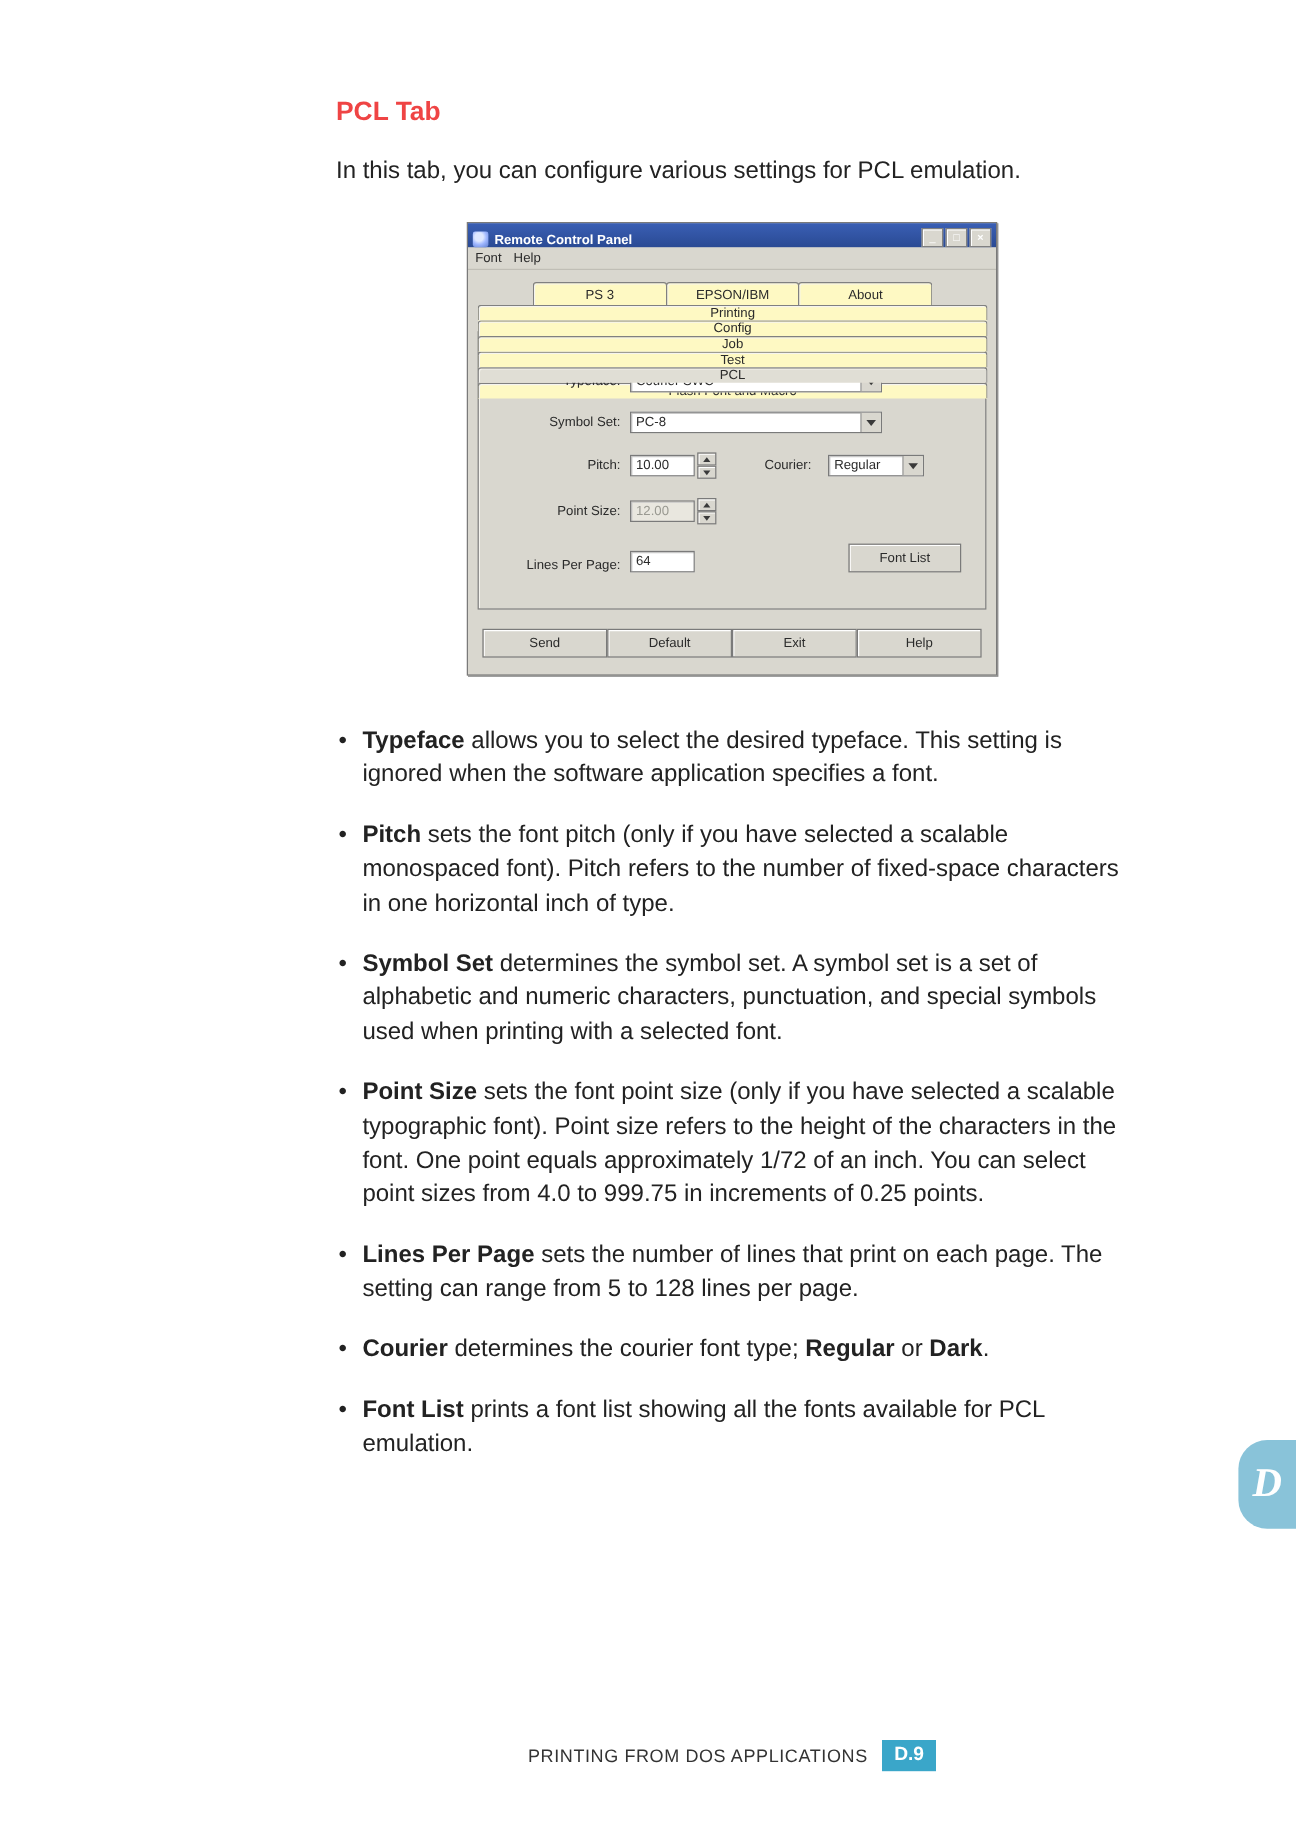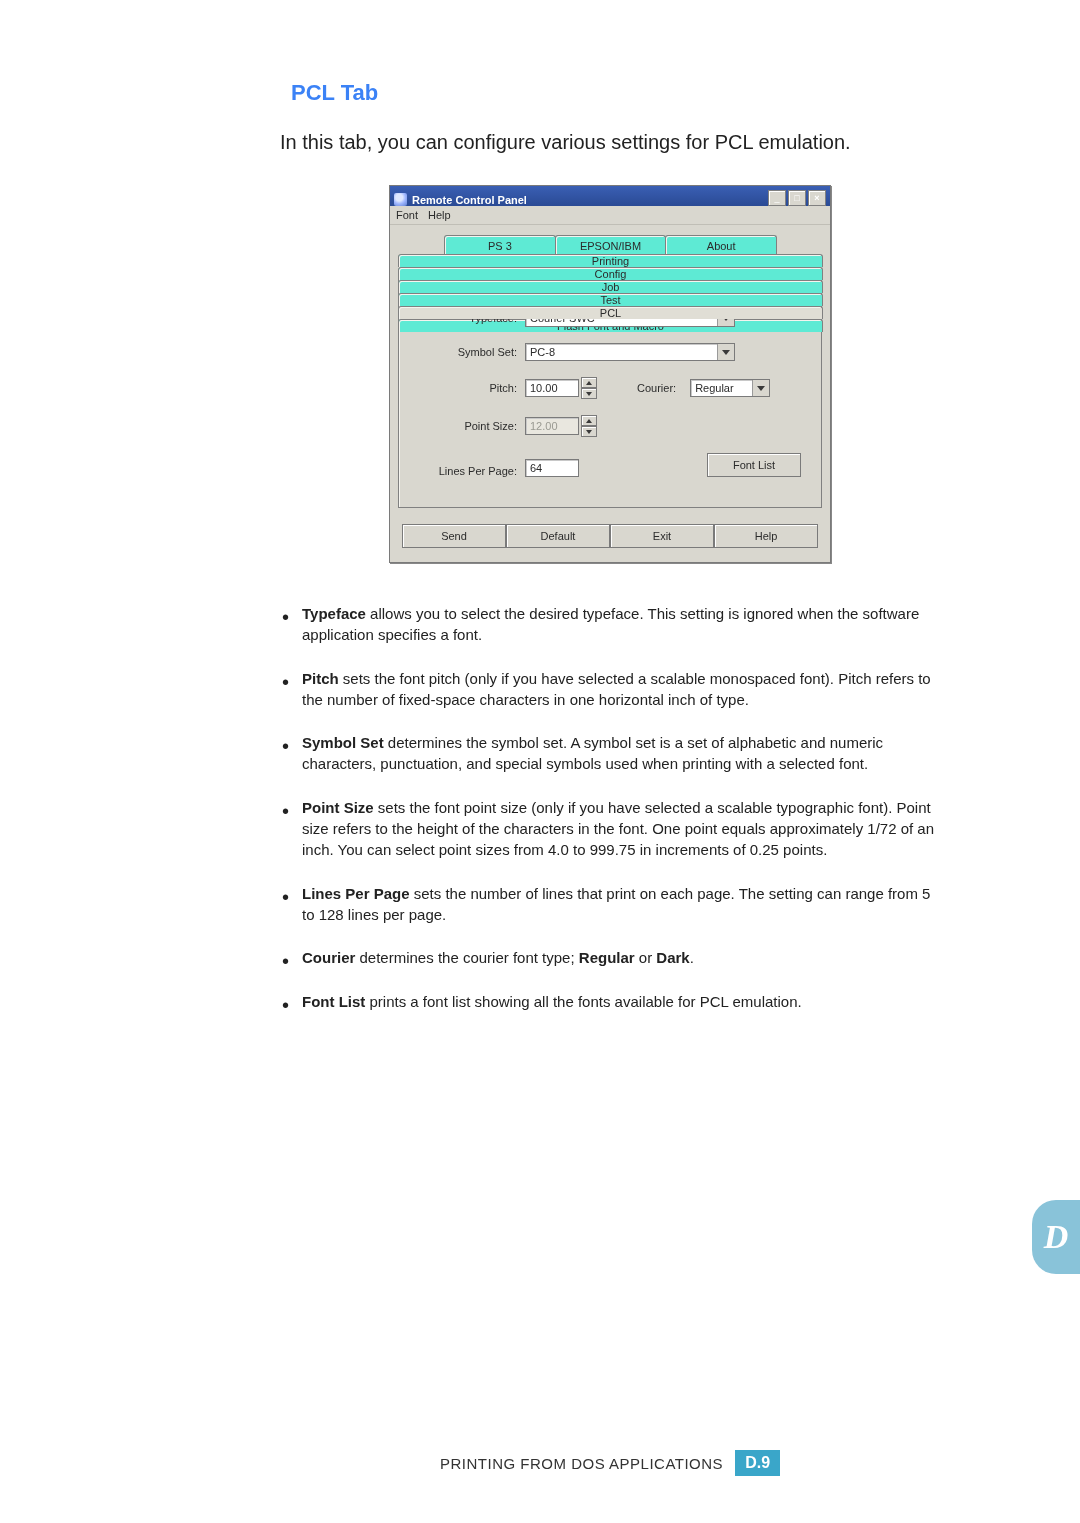--- a/index.html
+++ b/index.html
@@ -18,22 +18,22 @@
   }
   .content {
     position: absolute;
     left: 280px;
     top: 80px;
     width: 660px;
   }
   h2.section-title {
     font-size: 22px;
     font-weight: bold;
-    margin: 0 0 22px 11px;
-    color: #3b82f6;
+    margin: 0 0 22px 0;
+    color: #ef4444;
   }
   p.intro {
     font-size: 20px;
     line-height: 1.45;
     margin: 0 0 28px 0;
   }
 
   
   .win {
     width: 440px;
@@ -86,21 +86,21 @@
 
   
   .tabrows { margin-bottom: 2px; }
   .tabrow { display: flex; height: 20px; }
   .tabrow.back { padding: 0 46px; }
   .tabrow.back .tab { width: 130px; }
   .tabrow.front { margin-top: -1px; flex-direction: column; }
   .tab {
     border: 1px solid #808080; border-bottom: none;
     border-top-left-radius: 3px; border-top-right-radius: 3px;
-    background: #5eead4;
+    background: #fef9c3;
     box-shadow: inset 1px 1px 0 #f5f4ef;
     font-size: 11px;
     display: flex; align-items: center; justify-content: center;
     margin-right: -1px;
     flex: 1;
   }
   .tab.active { background: #e0ded5; position: relative; z-index: 2; }
   .tabpanel {
     border: 1px solid #808080;
     box-shadow: inset 1px 1px 0 #f5f4ef;
@@ -171,21 +171,21 @@
 
   
   ul.desc {
     list-style: none;
     padding: 0;
     margin: 0;
   }
   ul.desc > li {
     position: relative;
     padding-left: 22px;
-    font-size: 15px;
+    font-size: 20px;
     line-height: 1.42;
     margin-bottom: 22px;
   }
   ul.desc > li::before {
     content: "•";
     position: absolute;
     left: 2px; top: 0;
     font-size: 20px;
     color: #222;
   }

